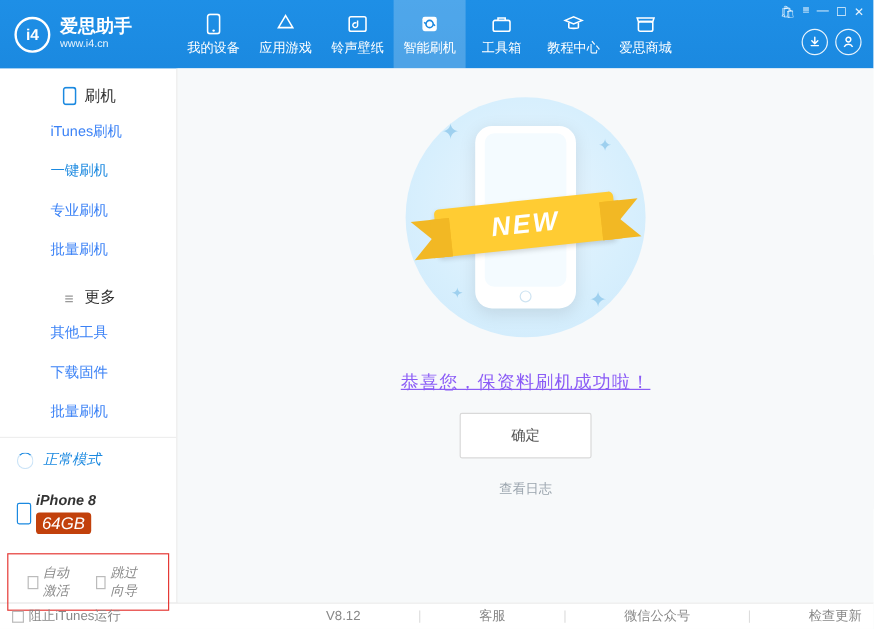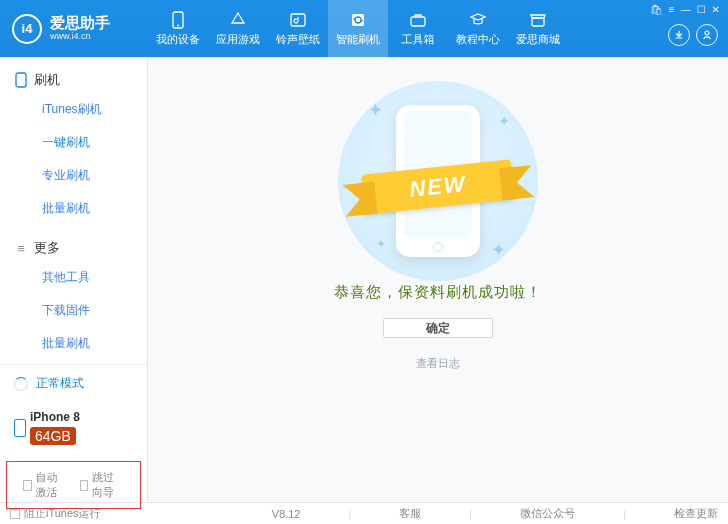--- a/index.html
+++ b/index.html
@@ -18,27 +18,27 @@
   .topnav-item .ic { width: 18px; height: 18px; display: flex; align-items: center; justify-content: center; }
   .header-right { display: flex; align-items: center; gap: 6px; padding: 0 10px; }
   .winctl { position:absolute; top:4px; right:8px; display:flex; gap:6px; font-size:10px; color:#fff; }
   .winctl span { cursor:pointer; opacity:.9; }
   .circ-btn { width: 22px; height: 22px; border:1.3px solid rgba(255,255,255,.9); border-radius:50%; display:flex; align-items:center; justify-content:center; cursor:pointer; margin-top:12px; }
 
   
   .body { display:flex; height: calc(524px - 57px - 22px); }
   .sidebar { width: 148px; border-right:1px solid #e6e6e6; display:flex; flex-direction:column; }
   .sb-scroll { flex:1; padding: 10px 0 4px 0; }
-  .sb-cat { display:flex; align-items:center; gap:6px; padding: 4px 14px; color:#333; font-size:13px; }
+  .sb-cat { display:flex; align-items:center; gap:6px; padding: 4px 14px; color:#333; font-size:13px;justify-content:center; }
   .sb-sub { padding: 8px 0 8px 42px; font-size:12px; color:#3b82f6; cursor:pointer; }
   .sb-sub.active { color:#1b89e0; }
   .sb-cat .caticon { width:14px; height:14px; display:flex; align-items:center; justify-content:center; color:#1b89e0; }
   .sb-cat.more { margin-top:10px; }
 
-  .sb-bottom { border-top:1px solid #eee; }
+  .sb-bottom { border-top:1px solid #eee;font-style:italic; }
   .mode-row { display:flex; align-items:center; gap:8px; padding:10px 14px; color:#1b89e0; font-size:12px; }
   .mode-row .spin { width:14px; height:14px; border:1.5px solid #cce4f7; border-top-color:#1b89e0; border-radius:50%; }
   .dev-row { display:flex; align-items:center; gap:4px; padding: 8px 14px 12px 14px; }
   .dev-row .ph { width:12px; height:18px; border:1.5px solid #1b89e0; border-radius:2px; }
   .dev-row .dn { font-weight:bold; font-size:12px; }
   .badge { display:inline-block; background:#c2410c; color:#fff; font-size:14px; padding:1px 5px; border-radius:3px; margin-top:3px; }
   .chk-row { border:1.5px solid #e53935; margin:4px 6px 6px 6px; padding:8px 16px; display:flex; gap:12px; font-size:11px; color:#888; }
   .chk { display:flex; align-items:center; gap:4px; cursor:pointer; }
   .chk .box { width:11px; height:11px; border:1px solid #bbb; }
 
@@ -52,22 +52,22 @@
   .ribbon-body { width:150px; height:40px; background:#ffcc33; border-radius:4px; display:flex; align-items:center; justify-content:center; color:#fff; font-weight:900; font-style:italic; font-size:22px; letter-spacing:2px; box-shadow:0 2px 4px rgba(0,0,0,.15);}
   .ribbon::before, .ribbon::after { content:""; position:absolute; top:8px; width:0; height:0; border:16px solid #f2b824; }
   .ribbon::before { left:-20px; border-left-color:transparent; }
   .ribbon::after  { right:-20px; border-right-color:transparent; }
   .spark { position:absolute; color:#9ed0ef; font-size:18px; }
   .spark.s1 { top:18px; left:30px; }
   .spark.s2 { top:32px; right:28px; font-size:14px; }
   .spark.s3 { bottom:30px; left:38px; font-size:12px; }
   .spark.s4 { bottom:20px; right:32px; }
 
-  .msg { margin-top:2px; font-size:15px; color:#4d7c0f; letter-spacing:1px; }
-  .okbtn { margin-top:16px; width:110px; height:20px; background:#fff; border:1px solid #d9d9d9; border-radius:2px; cursor:pointer; font-size:12px; color:#555;font-weight:bold; }
+  .msg { margin-top:28px; font-size:15px; color:#8b5cf6; letter-spacing:1px;text-decoration:underline; }
+  .okbtn { margin-top:16px; width:110px; height:38px; background:#fff; border:1px solid #d9d9d9; border-radius:2px; cursor:pointer; font-size:12px; color:#555; }
   .loglink { margin-top:18px; font-size:11px; color:#9aa4ad; cursor:pointer; }
 
   
   .footer { height:22px; border-top:1px solid #e6e6e6; display:flex; align-items:center; font-size:11px; color:#888; padding:0 10px;gap:40px; }
   .footer .fchk { display:flex; align-items:center; gap:4px; cursor:pointer; }
   .footer .fchk .box { width:10px; height:10px; border:1px solid #bbb; }
   .footer .spacer { flex:1; }
   .footer .sep { margin:0 8px; color:#ddd; }
   .footer .flink { cursor:pointer; }
 

